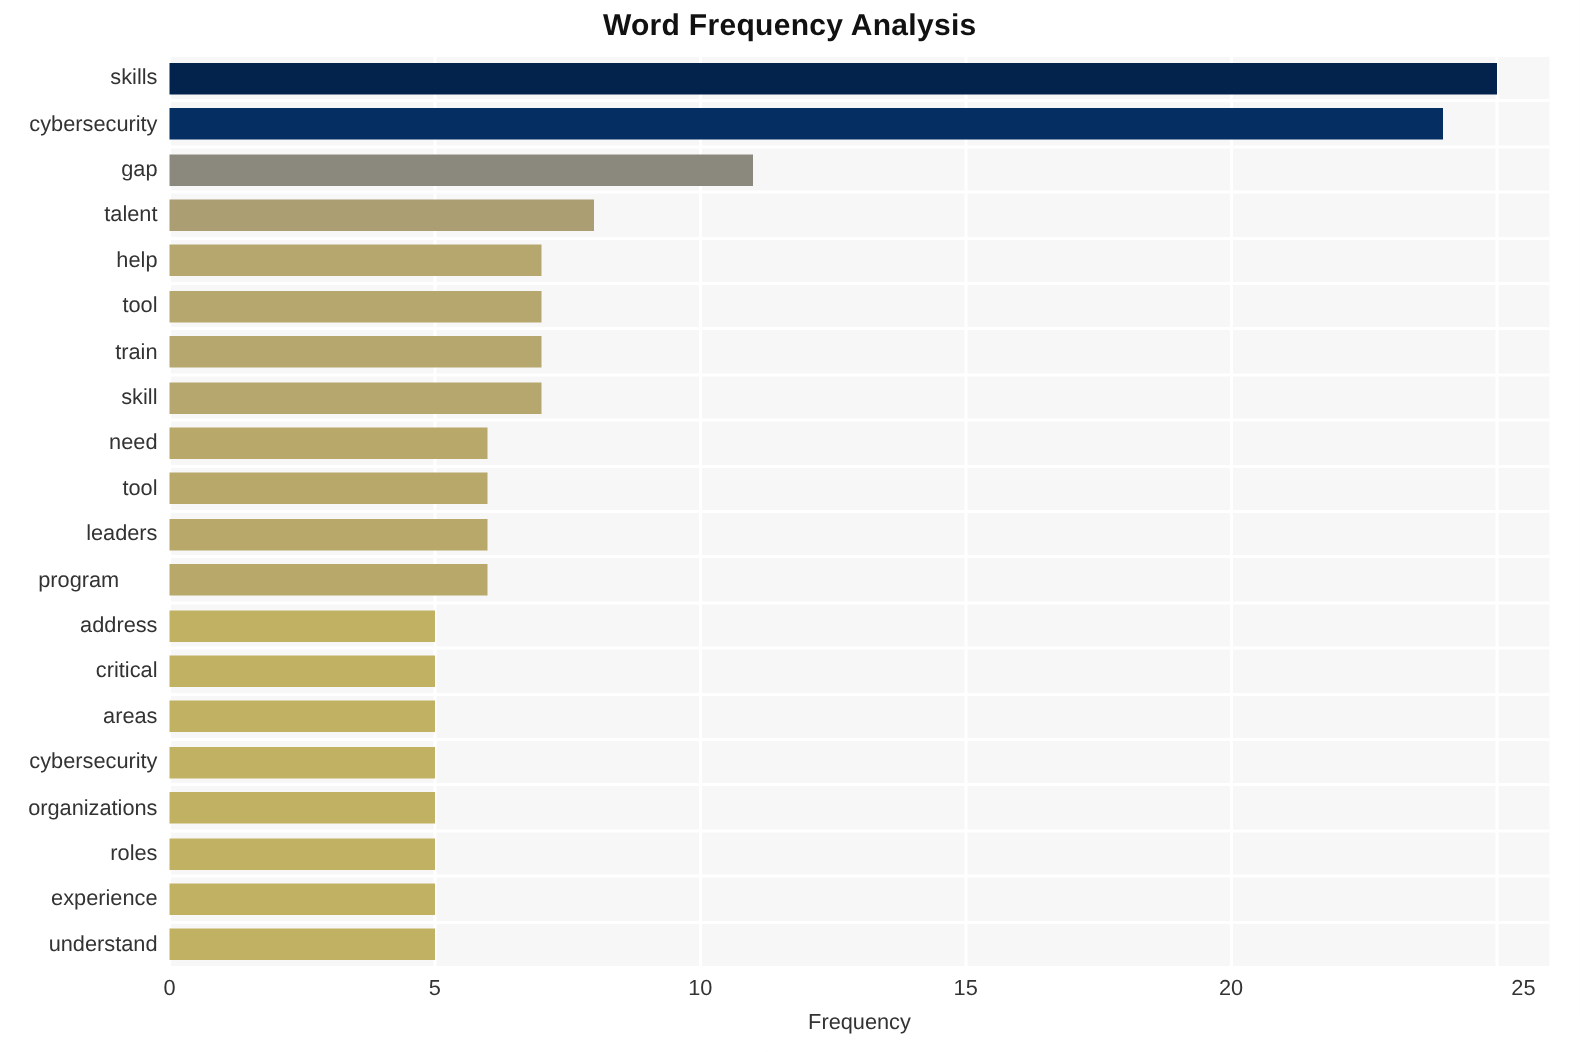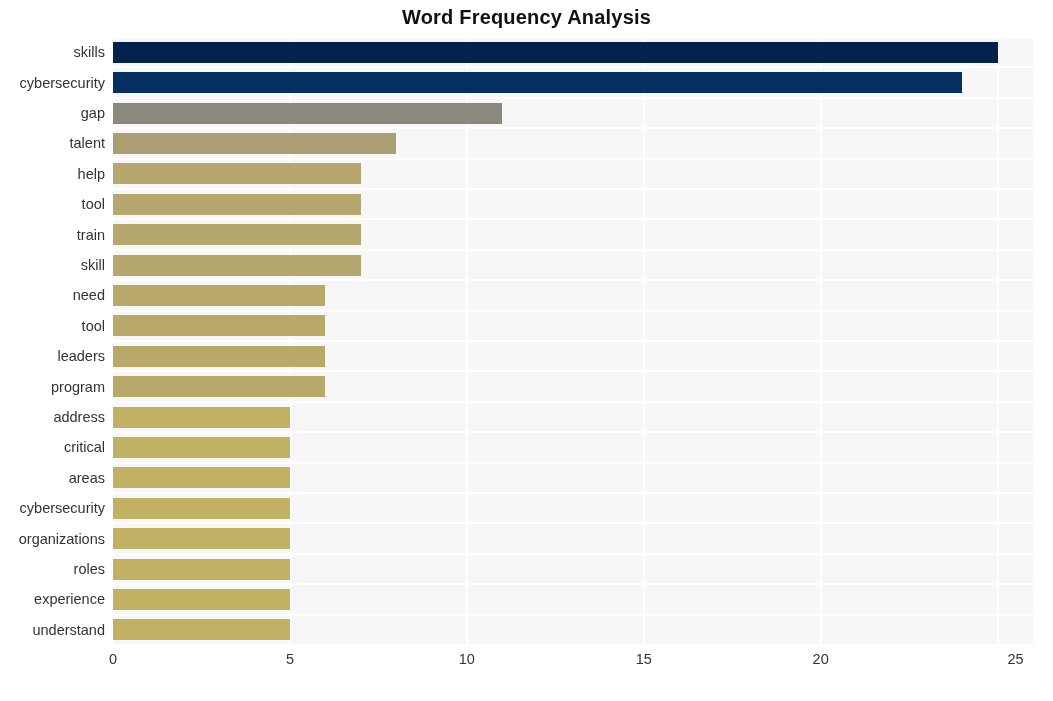--- a/index.html
+++ b/index.html
@@ -178,34 +178,35 @@
       <div class="ylabel" style="top: 38.6px;">cybersecurity</div>
       <div class="ylabel" style="top: 69px;">gap</div>
       <div class="ylabel" style="top: 99.4px;">talent</div>
       <div class="ylabel" style="top: 129.8px;">help</div>
       <div class="ylabel" style="top: 160.2px;">tool</div>
       <div class="ylabel" style="top: 190.6px;">train</div>
       <div class="ylabel" style="top: 221px;">skill</div>
       <div class="ylabel" style="top: 251.4px;">need</div>
       <div class="ylabel" style="top: 281.8px;">tool</div>
       <div class="ylabel" style="top: 312.2px;">leaders</div>
-      <div class="ylabel" style="top: 342.6px;">program</div>
+      <div class="ylabel" style="top: 342.6px; text-align: center;">program</div>
       <div class="ylabel" style="top: 373px; padding-left: 26px;">address</div>
       <div class="ylabel" style="top: 403.4px;">critical</div>
       <div class="ylabel" style="top: 433.8px;">areas</div>
       <div class="ylabel" style="top: 464.2px;">cybersecurity</div>
       <div class="ylabel" style="top: 494.6px;">organizations</div>
       <div class="ylabel" style="top: 525px;">roles</div>
       <div class="ylabel" style="top: 555.4px; padding-left: 48px;">experience</div>
       <div class="ylabel" style="top: 585.8px;">understand</div>
     </div>
 
   <div class="xticks">
       <div class="xtick" style="left: 0px;">0</div>
       <div class="xtick" style="left: 176.923px;">5</div>
       <div class="xtick" style="left: 353.846px;">10</div>
       <div class="xtick" style="left: 530.769px;">15</div>
       <div class="xtick" style="left: 707.692px;">20</div>
       <div class="xtick" style="left: 884.615px; margin-left: 18px;">25</div>
     </div>
 
+  <div class="xaxis-title">Frequency</div>
 
 </div>
 
 </body></html>

